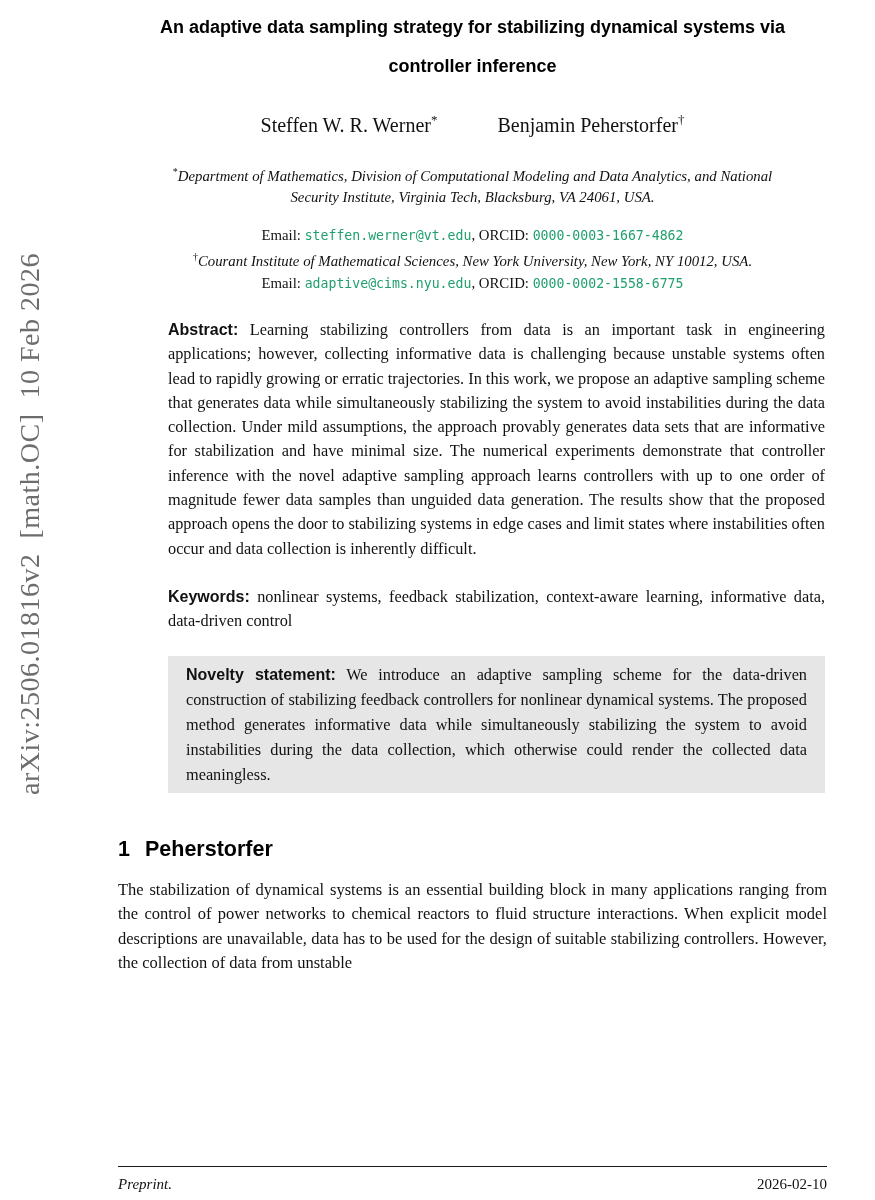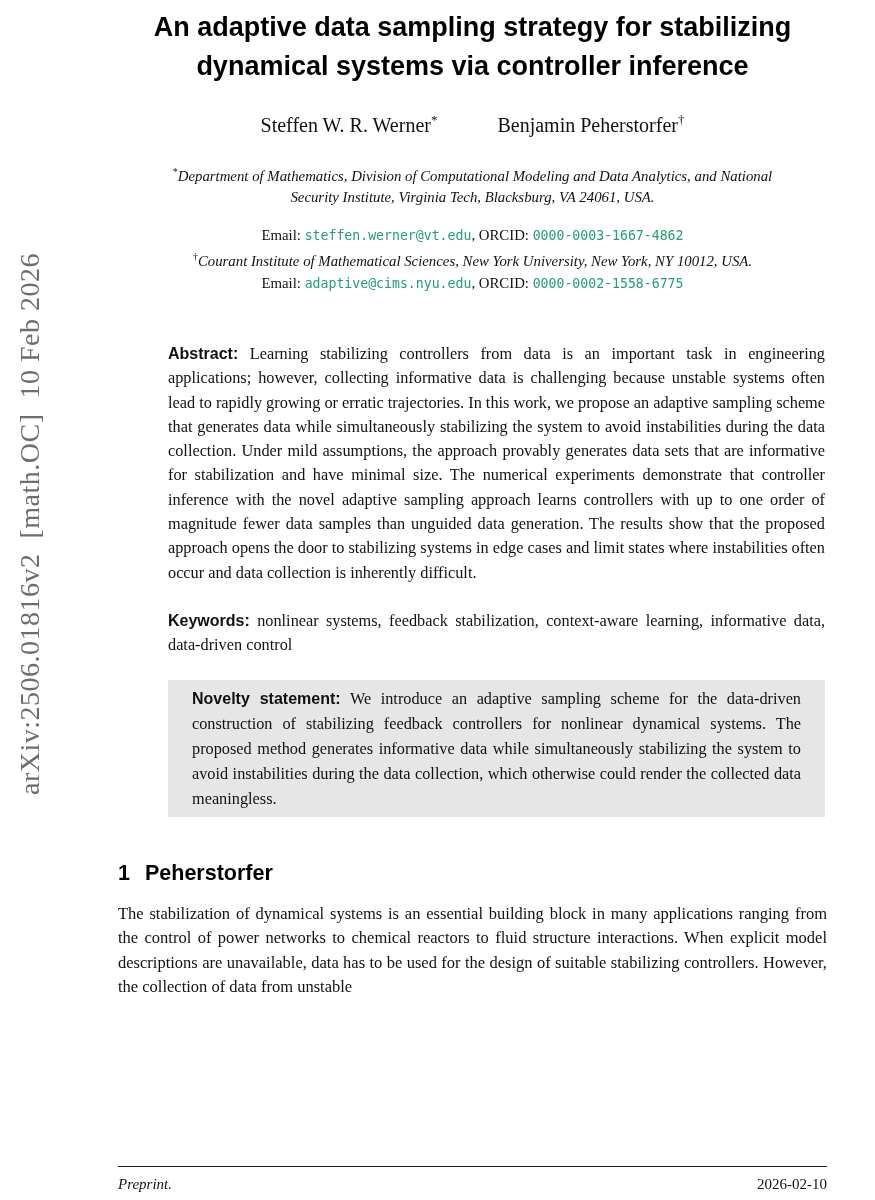--- a/index.html
+++ b/index.html
@@ -37,21 +37,21 @@
     left:118px;
     top:0;
     width:709px;
   }
   .title{
     margin:8px auto 0 auto;
     max-width:690px;
     text-align:center;
     font-family:"Liberation Sans", sans-serif;
     font-weight:bold;
-    font-size:27px;
+    font-size:18px;
     line-height:39px;
     color:#000;
   }
   .authors{
     margin-top:26px;
     display:flex;
     justify-content:center;
     gap:60px;
     font-size:20px;
   }
@@ -72,31 +72,31 @@
     text-decoration:none;
     cursor:pointer;
   }
   .frontmatter{
     margin-left:50px;
     width:657px;
     font-size:16.3px;
     line-height:24.3px;
     text-align:justify;
   }
-  .fm-abstract{ margin-top:48px; }
+  .fm-abstract{ margin-top:24px; }
   .fm-par{ margin-top:24px; }
   .fm-label{
     font-family:"Liberation Sans", sans-serif;
     font-weight:bold;
     font-size:16px;
   }
   .novelty-box{
     margin-top:22px;
     background:var(--novelty_bg, #e6e6e6);
-    padding:6px 24px;
+    padding:6px 18px;
     line-height:25px;
   }
   .section-heading{
     margin-top:44px;
     font-family:"Liberation Sans", sans-serif;
     font-weight:bold;
     font-size:21.5px;
     color:#000;
   }
   .section-number{ margin-right:15px; }

